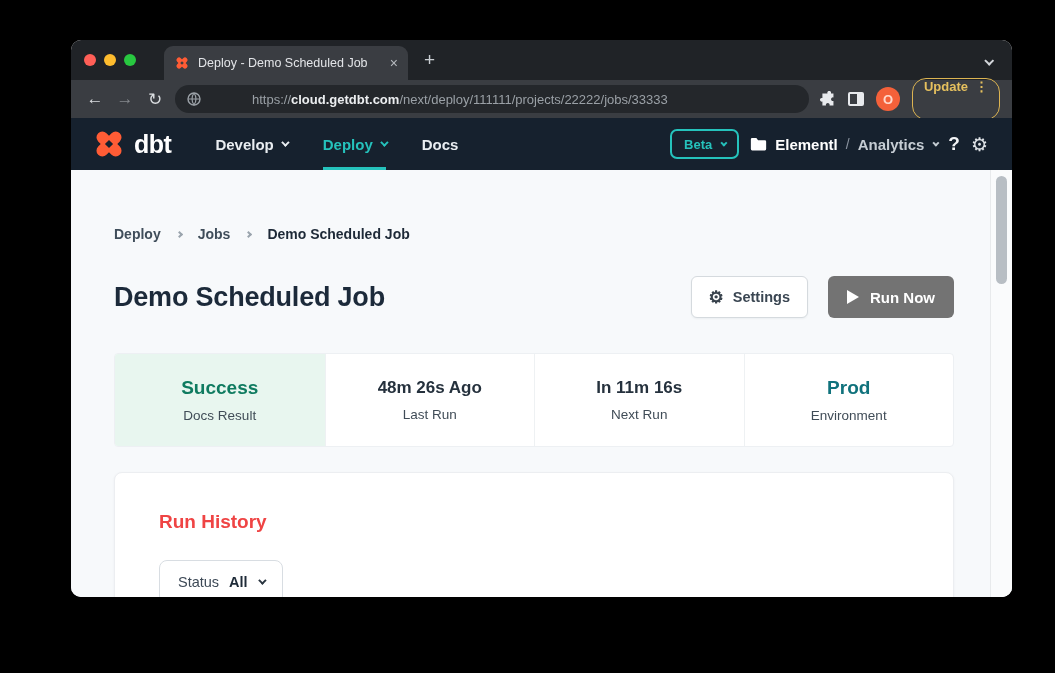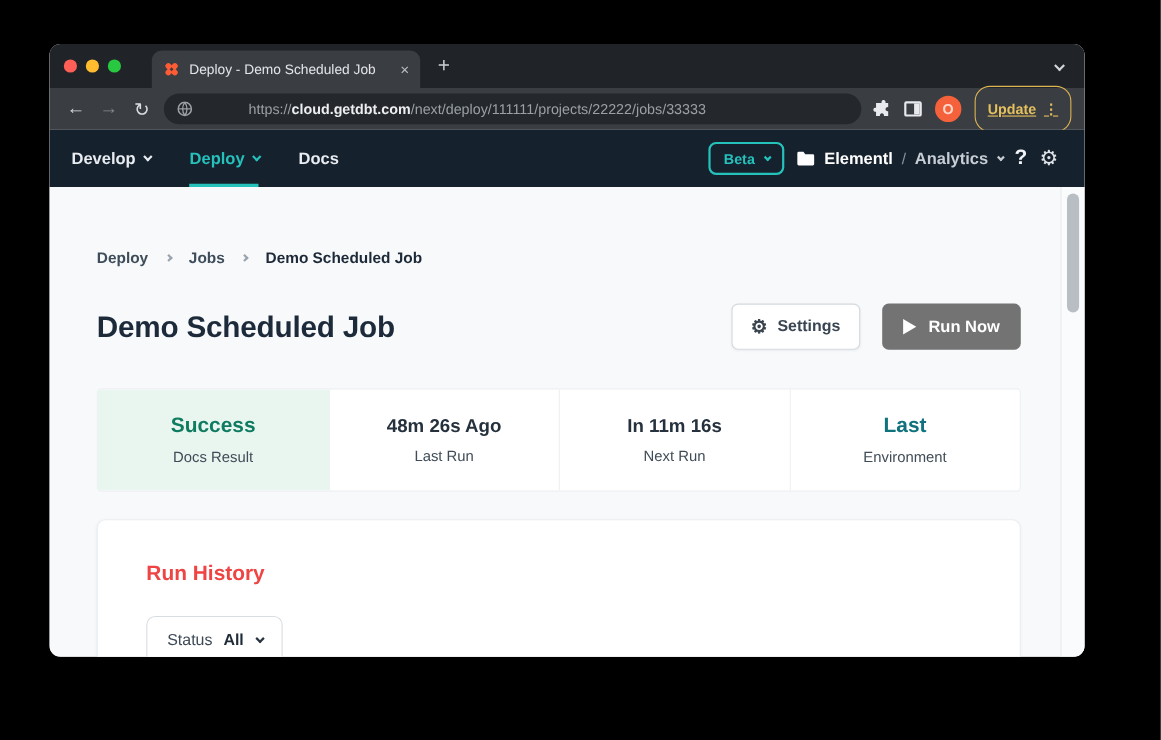--- a/index.html
+++ b/index.html
@@ -1,18 +1,18 @@
 <!DOCTYPE html>
 <html><head>
 <meta charset="utf-8">
 <style>
   * { margin:0; padding:0; box-sizing:border-box; }
   html,body { width:1055px; height:673px; background:#000; font-family:"Liberation Sans", sans-serif; overflow:hidden; }
 
-  .window { position:absolute; left:45px; top:40px; width:941px; height:557px; border-radius:10px; overflow:hidden;
+  .window { position:absolute; left:71px; top:40px; width:941px; height:557px; border-radius:10px; overflow:hidden;
             background:#f7f9fb; box-shadow:0 22px 70px rgba(0,0,0,.65); display:flex; flex-direction:column; }
 
   
   .tabstrip { height:40px; background:#202327; display:flex; align-items:center; flex:0 0 auto; }
   .traffic { display:flex; gap:8px; padding:0 14px 0 13px; }
   .light { width:12px; height:12px; border-radius:50%; }
   .light.red { background:#ff5f57; } .light.yellow { background:#febc2e; } .light.green { background:#28c840; }
   .tab { align-self:flex-end; height:34px; width:244px; margin-left:14px; background:#3a3d42; border-radius:9px 9px 0 0;
          display:flex; align-items:center; gap:8px; padding:0 10px; }
   .tab-title { font-size:12.5px; color:#e3e5e8; white-space:nowrap; overflow:hidden; flex:1; }
@@ -30,22 +30,22 @@
   .omnibox { flex:1; height:28px; margin:0 8px 0 4px; background:#24272b; border-radius:14px; display:flex; align-items:center;
              padding:0 12px; gap:9px; font-size:13px; min-width:0; }
   .url { white-space:nowrap; overflow:hidden;margin-left:42px; }
   .url .scheme, .url .path { color:#9aa0a6; }
   .url .host { color:#eceef0; font-weight:700; }
   .tool-icons { display:flex; align-items:center; gap:12px; padding-right:2px; }
   .sidepanel { width:16px; height:14px; border:2px solid #e8eaed; border-radius:2px; position:relative; }
   .sidepanel span { position:absolute; right:0; top:0; bottom:0; width:5px; background:#e8eaed; }
   .avatar { width:24px; height:24px; border-radius:50%; background:#f4613a; color:#ffd9cc; font-weight:700; font-size:13px;
             display:flex; align-items:center; justify-content:center; }
-  .update { height:42px; border:1.5px solid #dcb452; border-radius:14px; color:#e5c05e; display:flex; align-items:center;
-            gap:7px; padding:0 11px; font-size:13px; font-weight:600; background:transparent;text-decoration:underline; }
+  .update { height:42px; border:1.5px solid #dcb452; border-radius:14px; color:#e5c05e; display:flex; align-items:flex-start;
+            gap:7px; padding:0 11px; font-size:13px; font-weight:600; background:transparent; }
   .kebab { font-size:13px; letter-spacing:0; color:#e5c05e; }
 
   
   .dbtnav { height:52px; background:#16212e; display:flex; align-items:center; padding:0 24px 0 20px; flex:0 0 auto; }
   .brand { display:flex; align-items:center; gap:7px; margin-right:44px; }
   .brand-name { color:#fff; font-size:25px; font-weight:700; letter-spacing:-0.5px; }
   .nav-items { display:flex; align-items:stretch; height:52px; gap:36px; }
   .nav-item { display:flex; align-items:center; gap:7px; color:#e9edf1; font-size:15px; font-weight:600; }
   .nav-item .chev { width:6px; height:6px; color:#e9edf1; transform:rotate(45deg) translateY(-2px); }
   .nav-item.active { color:#25c2bc; box-shadow:inset 0 -3px 0 #25c2bc; }
@@ -156,20 +156,28 @@
         </span>
       <span class="avatar">O</span>
       <button class="update">
         <span>Update</span>
         <span class="kebab">⋮</span>
       </button>
     </div>
   </div>
 
   <div class="dbtnav">
+    <div class="brand">
+      <svg width="36" height="36" viewBox="0 0 40 40">
+        <rect x="3" y="13.5" width="34" height="13" rx="6.5" transform="rotate(45 20 20)" fill="#ff5c35"></rect>
+        <rect x="3" y="13.5" width="34" height="13" rx="6.5" transform="rotate(-45 20 20)" fill="#ff5c35"></rect>
+        <rect x="16.8" y="16.8" width="6.4" height="6.4" transform="rotate(45 20 20)" fill="#16212e"></rect>
+      </svg>
+      <span class="brand-name">dbt</span>
+    </div>
     <div class="nav-items">
       <span class="nav-item">
         <span>Develop</span>
         <span class="chev"></span>
       </span>
       <span class="nav-item active">
         <span>Deploy</span>
         <span class="chev"></span>
       </span>
       <span class="nav-item">
@@ -227,21 +235,21 @@
         </div>
         <div class="stat">
           <span class="value">48m 26s Ago</span>
           <span class="label">Last Run</span>
         </div>
         <div class="stat">
           <span class="value">In 11m 16s</span>
           <span class="label">Next Run</span>
         </div>
         <div class="stat env">
-          <span class="value">Last</span>
+          <span class="value">Prod</span>
           <span class="label">Environment</span>
         </div>
       </div>
 
       <div class="card">
         <div class="card-title">Run History</div>
         <button class="filter">
           <span class="flabel">Status</span>
           <span class="fvalue">All</span>
           <span class="chev"></span>

